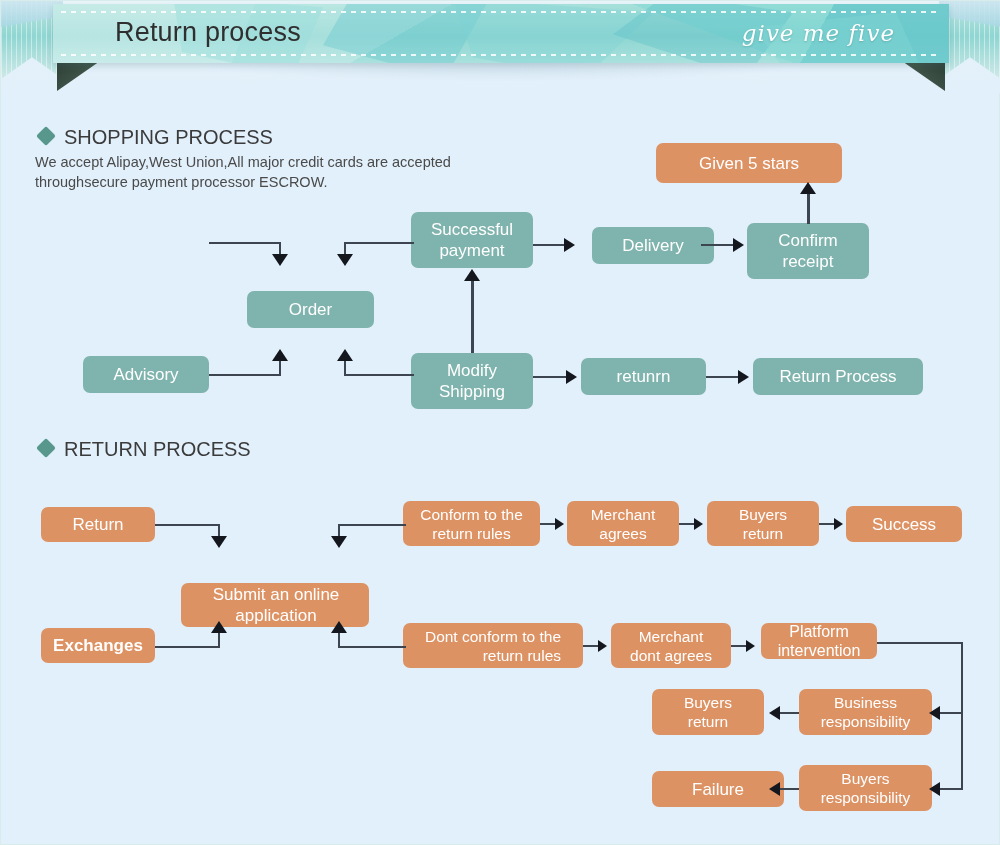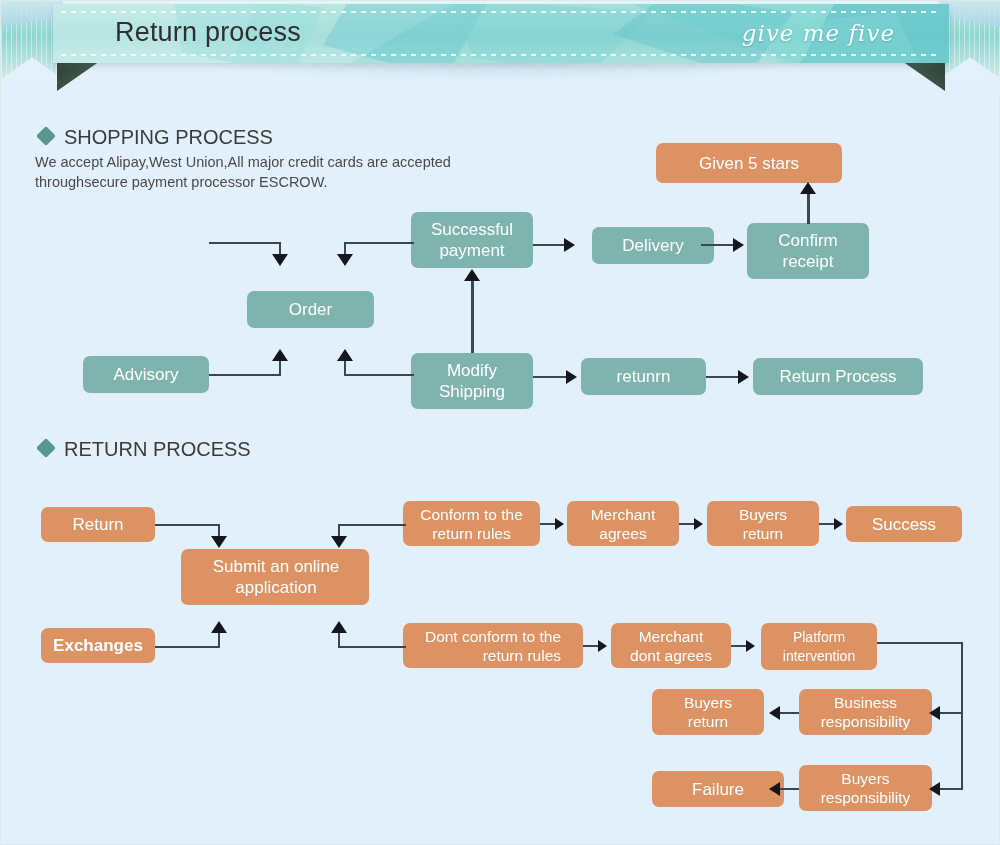--- a/index.html
+++ b/index.html
@@ -190,37 +190,37 @@
   <div class="ln h" style="left:532px;top:375px;width:34px;"></div>
   <div class="ar right" style="left:565px;top:369px;"></div>
 
   <div class="ln h" style="left:705px;top:375px;width:33px;"></div>
   <div class="ar right" style="left:737px;top:369px;"></div>
 
   <div class="diamond" style="left:38px;top:440px;"></div>
   <div class="sec-title" style="left:63px;top:437px;">RETURN PROCESS</div>
 
   <div class="node orange" style="left:40px;top:506px;width:114px;height:35px;">Return</div>
-  <div class="node orange" style="left:180px;top:548px;width:188px;height:56px;white-space:pre;padding-left:8px;">Submit an online
+  <div class="node orange" style="left:180px;top:582px;width:188px;height:44px;white-space:pre;padding-left:8px;">Submit an online
 application</div>
   <div class="node orange" style="left:40px;top:627px;width:114px;height:35px;font-weight:bold;">Exchanges</div>
 
   <div class="node orange" style="left:402px;top:500px;width:137px;height:45px;font-size:15.5px;line-height:19px;white-space:pre;">Conform to the
 return rules</div>
   <div class="node orange" style="left:566px;top:500px;width:112px;height:45px;font-size:15.5px;line-height:19px;white-space:pre;">Merchant
 agrees</div>
   <div class="node orange" style="left:706px;top:500px;width:112px;height:45px;font-size:15.5px;line-height:19px;white-space:pre;">Buyers
 return</div>
   <div class="node orange" style="left:845px;top:505px;width:116px;height:36px;">Success</div>
 
   <div class="node orange" style="left:402px;top:622px;width:180px;height:45px;font-size:15.5px;line-height:19px;white-space:pre;text-align:right;">Dont conform to the
 return rules</div>
   <div class="node orange" style="left:610px;top:622px;width:120px;height:45px;font-size:15.5px;line-height:19px;white-space:pre;">Merchant
 dont agrees</div>
-  <div class="node orange" style="left:760px;top:622px;width:116px;height:47px;font-size:14px;line-height:19px;white-space:pre;">Platform
+  <div class="node orange" style="left:760px;top:622px;width:116px;height:36px;font-size:16px;line-height:19px;white-space:pre;">Platform
 intervention</div>
 
   <div class="node orange" style="left:651px;top:688px;width:112px;height:46px;font-size:15.5px;line-height:19px;white-space:pre;">Buyers
 return</div>
   <div class="node orange" style="left:798px;top:688px;width:133px;height:46px;font-size:15.5px;line-height:19px;white-space:pre;">Business
 responsibility</div>
 
   <div class="node orange" style="left:651px;top:770px;width:132px;height:36px;">Failure</div>
   <div class="node orange" style="left:798px;top:764px;width:133px;height:46px;font-size:15.5px;line-height:19px;white-space:pre;">Buyers
 responsibility</div>

